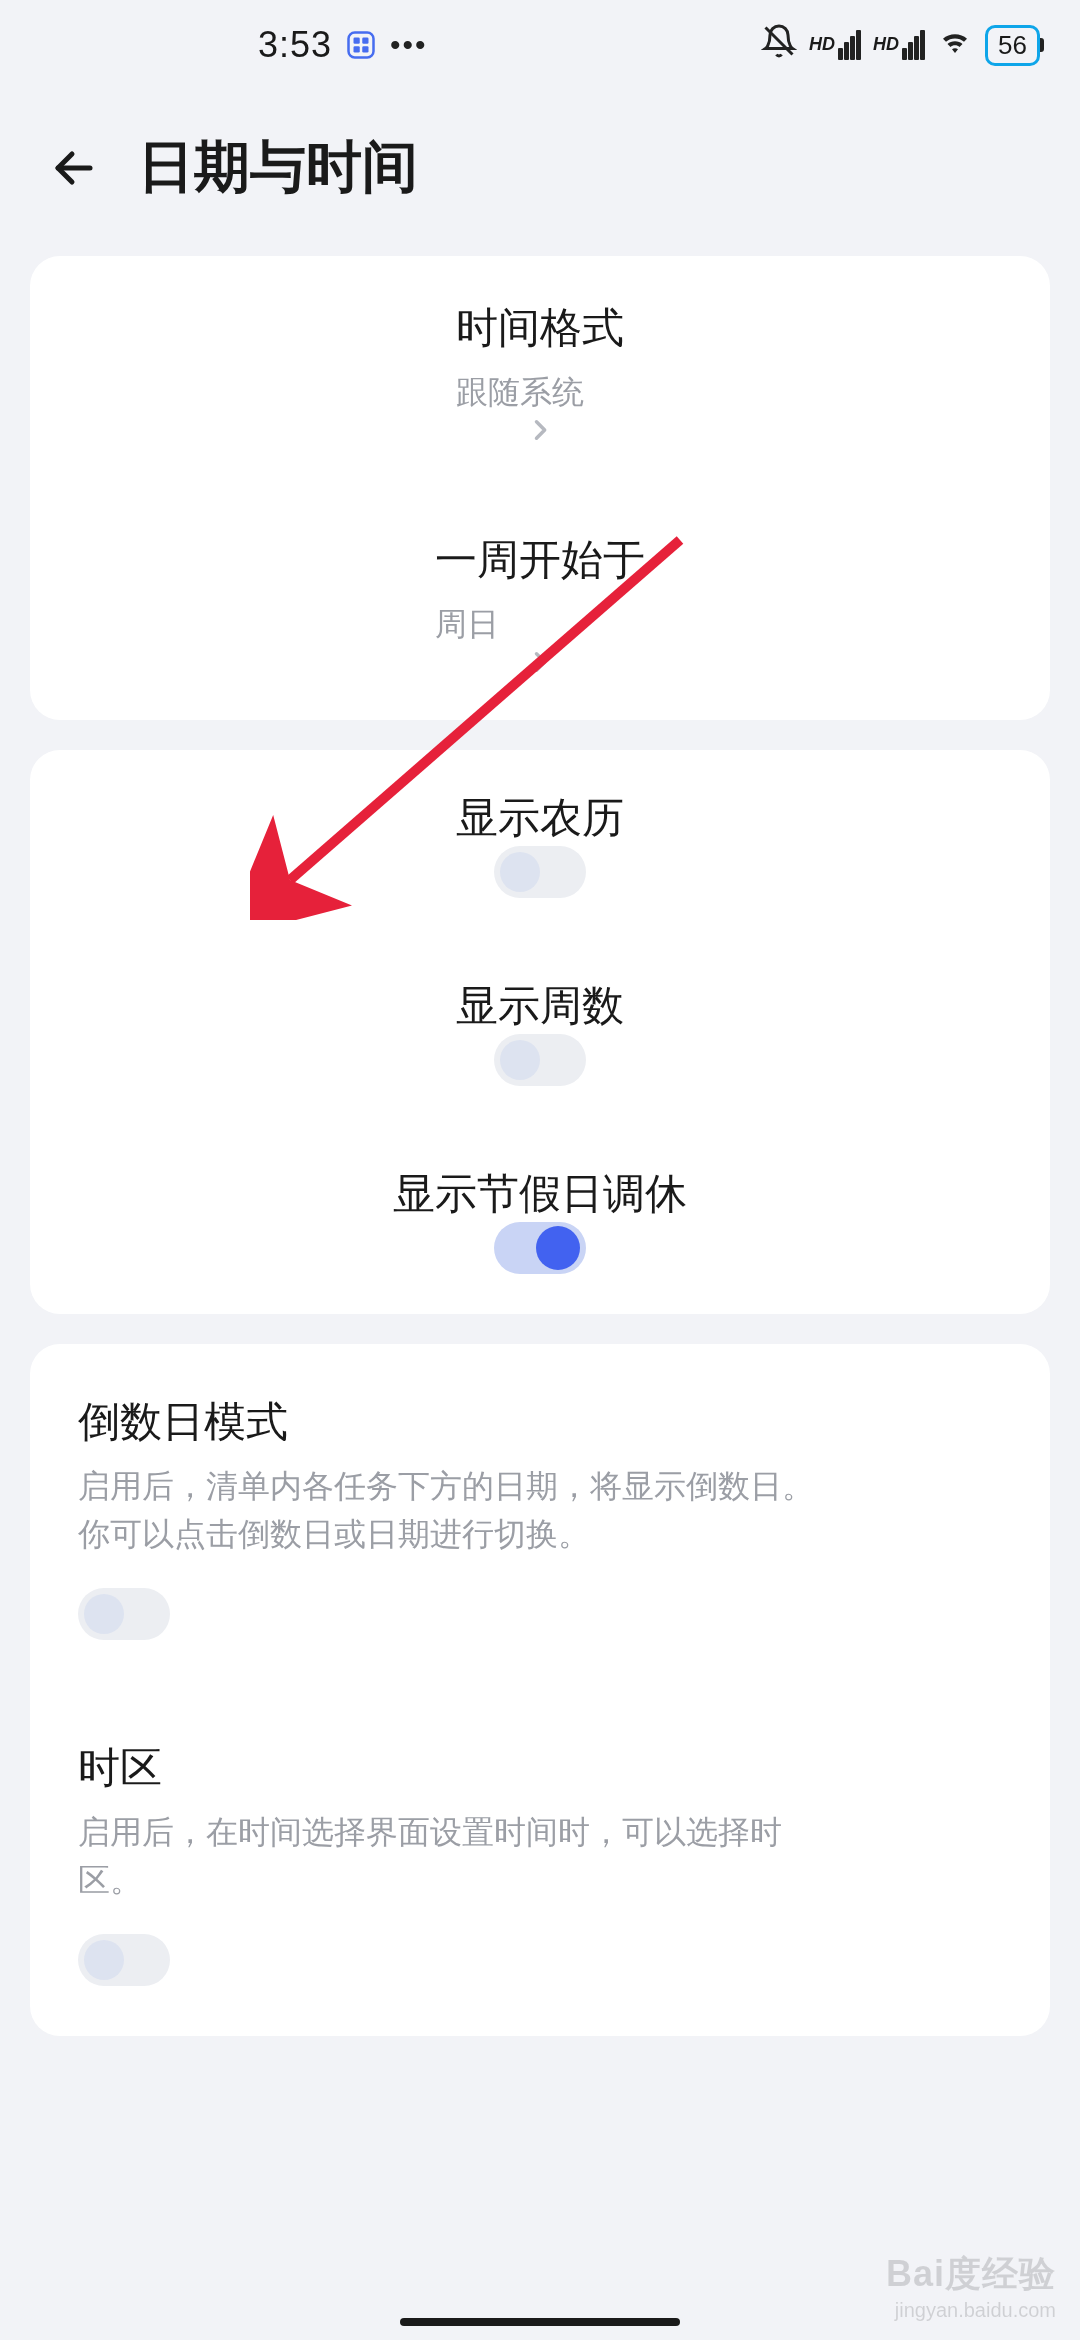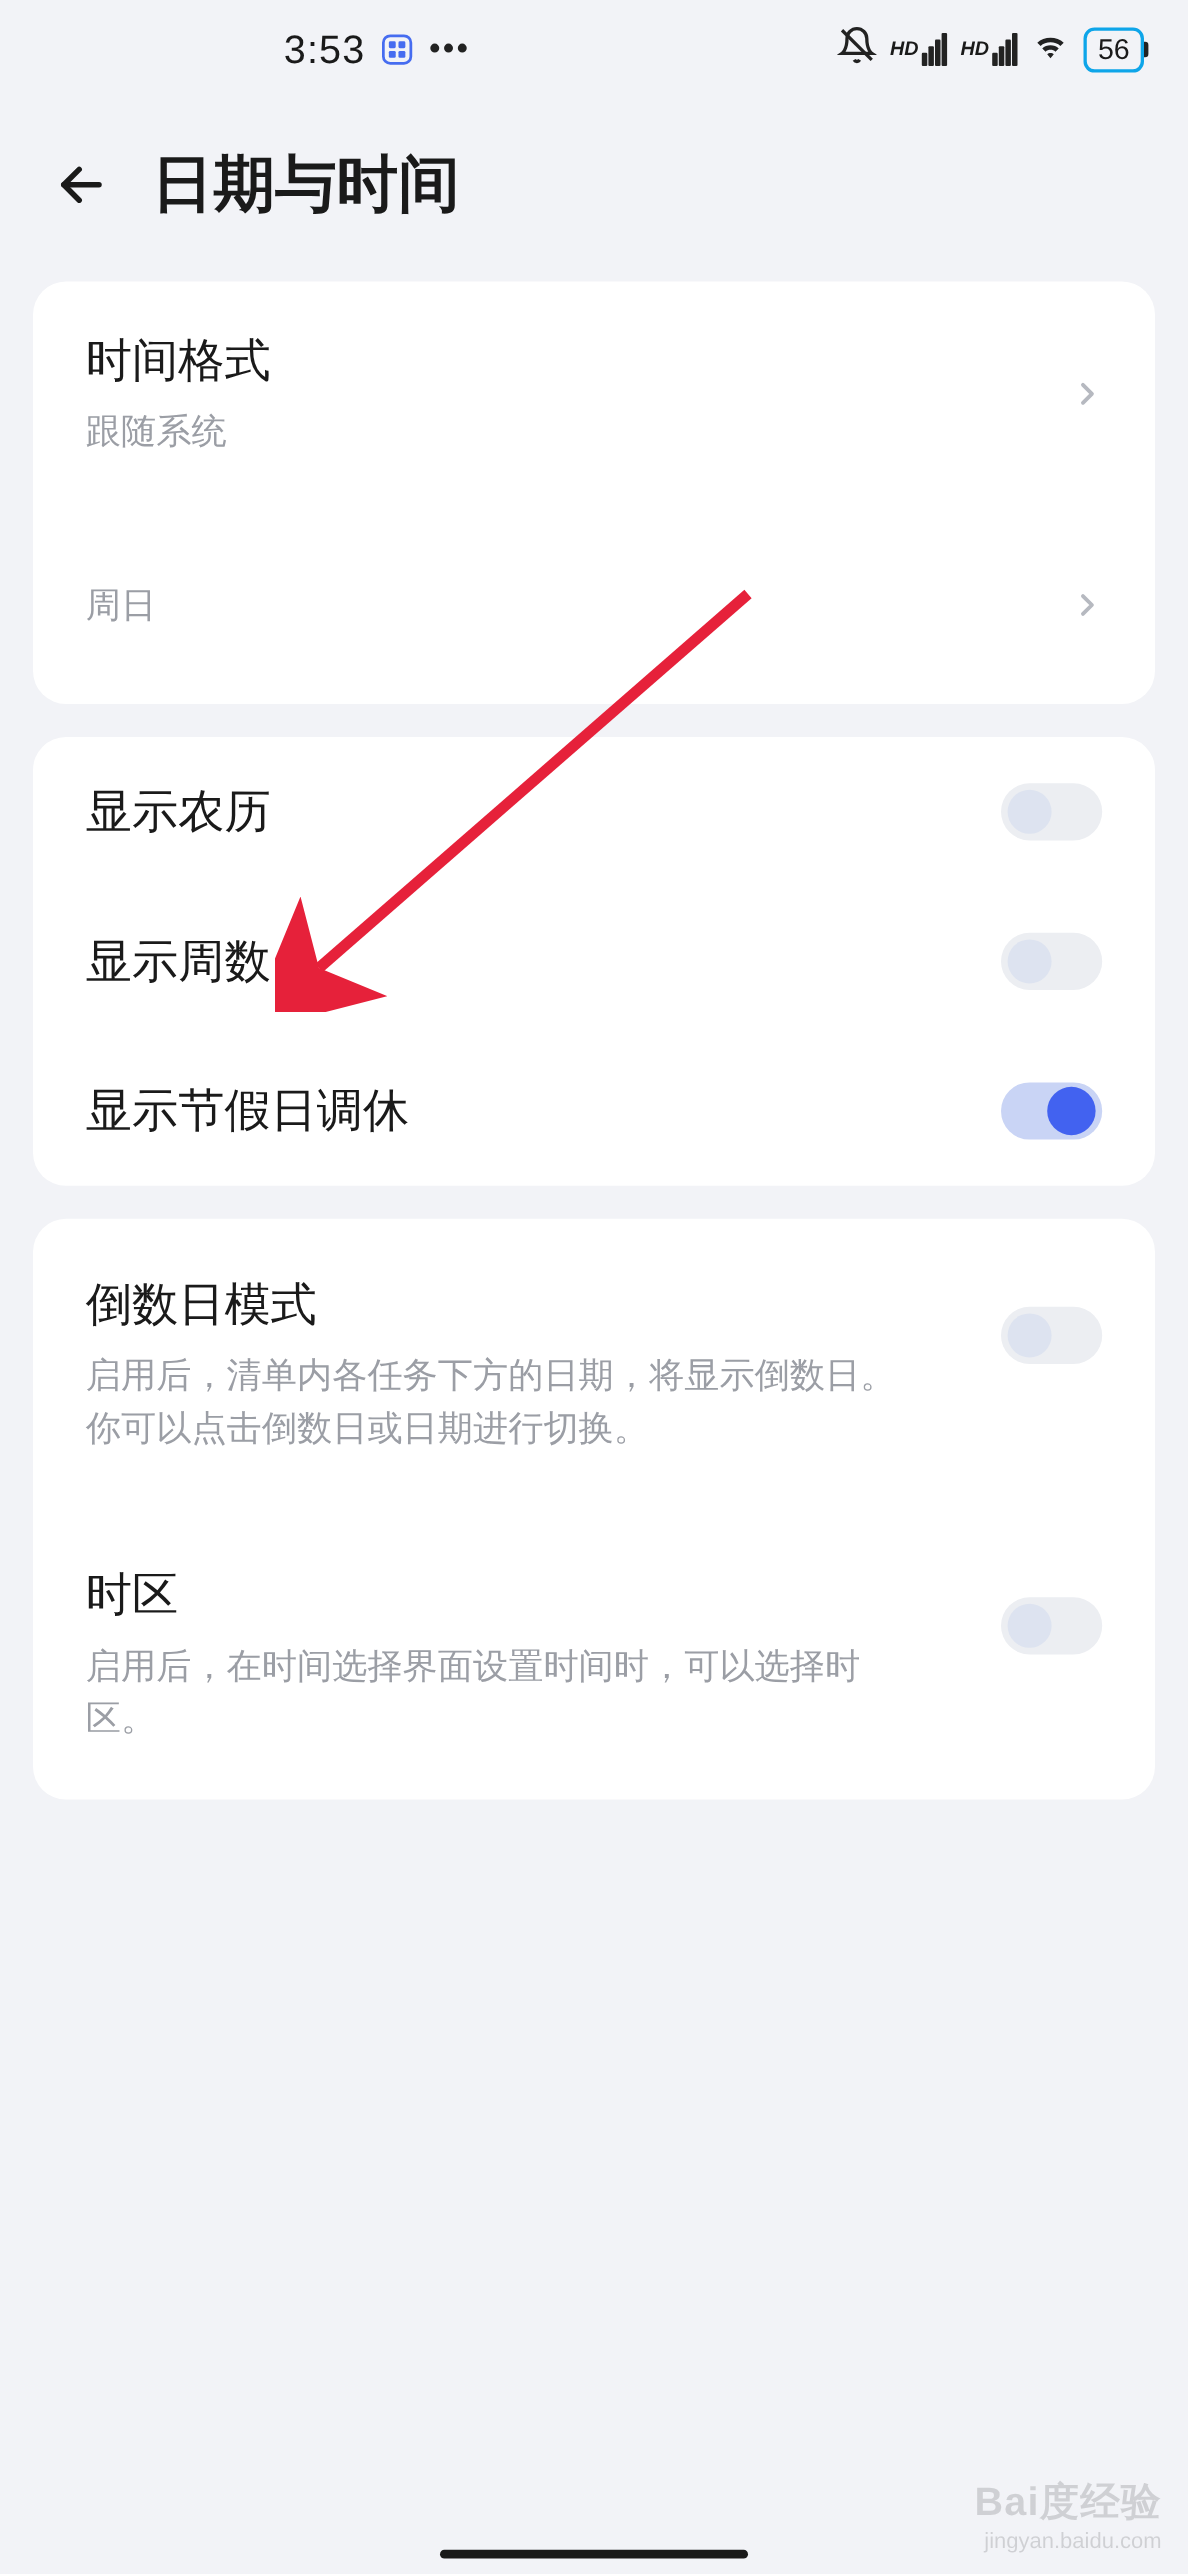--- a/index.html
+++ b/index.html
@@ -52,20 +52,21 @@
   background: #fff;
   margin: 0 30px 30px 30px;
   border-radius: 30px;
   overflow: hidden;
 }
 .row {
   display: flex;
   align-items: center;
   padding: 40px 48px;
   min-height: 130px;
+  flex-direction: column;
 }
 .row-tall { min-height: 180px; padding: 44px 48px; }
 .row-text { flex: 1; display: flex; flex-direction: column; gap: 12px; }
 .row-title { font-size: 42px; color: #1a1a1a; font-weight: 400; }
 .row-sub { font-size: 32px; color: #9b9ea5; line-height: 1.5; max-width: 760px; }
 .chevron { width: 28px; height: 28px; }
 .chevron svg { stroke: #b6b9c0; }
 .toggle {
   width: 92px; height: 52px; border-radius: 26px;
   background: #e4e6eb; position: relative; flex-shrink: 0;
@@ -163,20 +164,21 @@
       <div class="row-sub">跟随系统</div>
     </div>
     <div class="chevron">
       <svg width="28" height="28" viewBox="0 0 24 24" fill="none" stroke-width="3" stroke-linecap="round" stroke-linejoin="round">
           <polyline points="9 5 16 12 9 19"></polyline>
         </svg>
     </div>
   </div>
   <div class="row row-tall">
     <div class="row-text">
+      <div class="row-title">一周开始于</div>
       <div class="row-sub">周日</div>
     </div>
     <div class="chevron">
       <svg width="28" height="28" viewBox="0 0 24 24" fill="none" stroke-width="3" stroke-linecap="round" stroke-linejoin="round">
           <polyline points="9 5 16 12 9 19"></polyline>
         </svg>
     </div>
   </div>
 </div>
 

